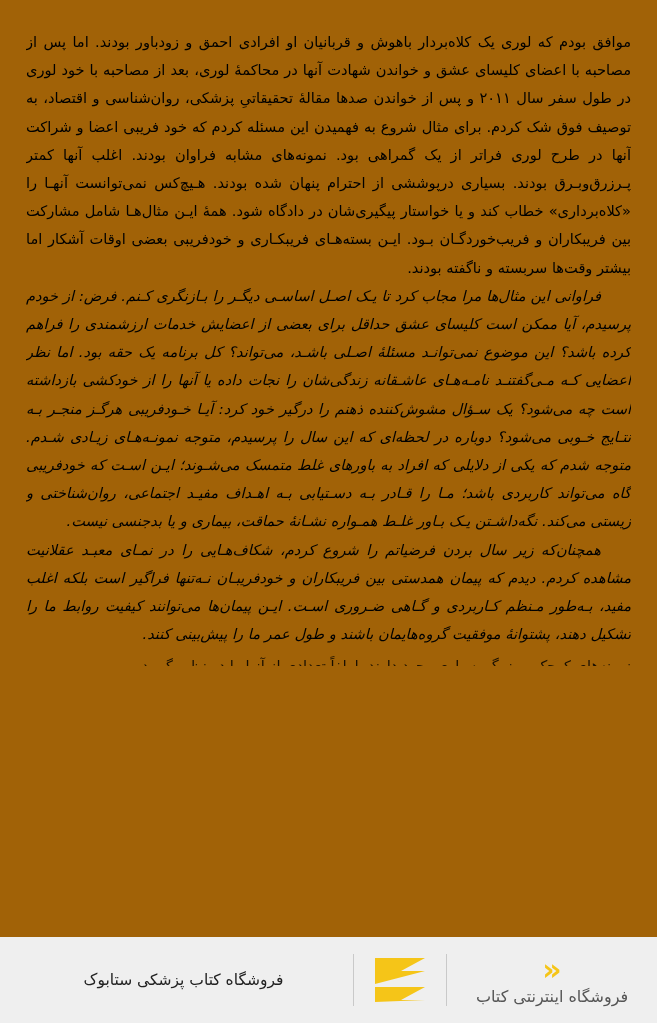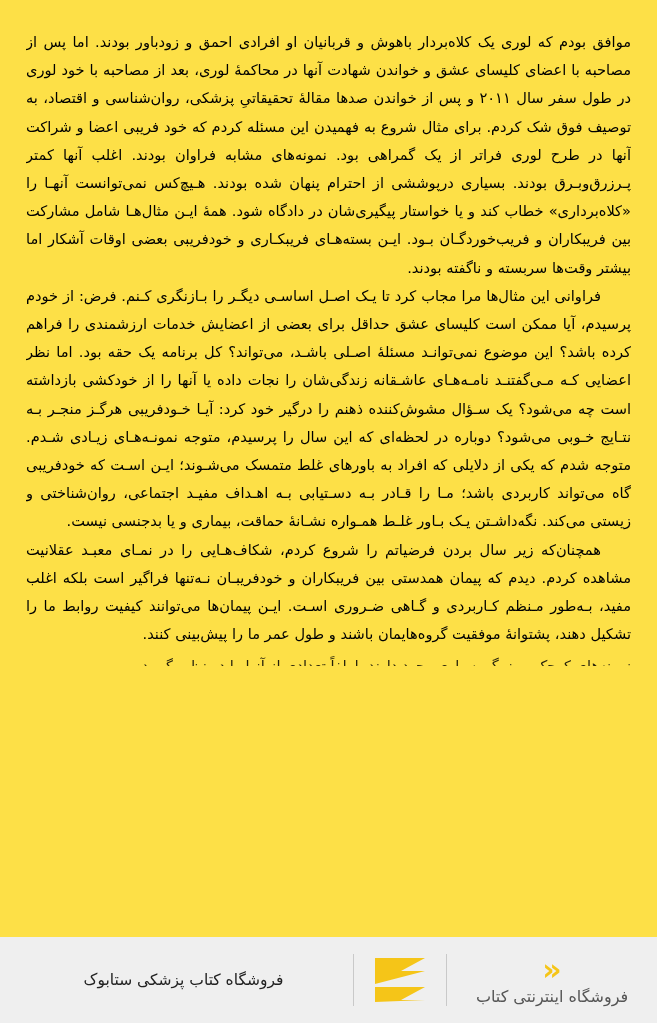--- a/index.html
+++ b/index.html
@@ -11,21 +11,21 @@
     height: 1023px;
     background: #ffffff;
     font-family: "DejaVu Sans", "Liberation Sans", sans-serif;
     overflow: hidden;
     position: relative;
   }
 
   .page {
     position: absolute;
     inset: 0;
-    background: #fde047;
+    background: #a16207;
   }
 
   .content {
     position: absolute;
     top: 28px;
     left: 26px;
     right: 26px;
     bottom: 90px;
     overflow: hidden;
   }
@@ -36,20 +36,21 @@
     line-height: 28.2px;
     color: #000000;
     text-align: justify;
     text-justify: inter-word;
     direction: rtl;
     font-family: "DejaVu Sans", "Liberation Sans", sans-serif;
   }
 
   p.indent {
     text-indent: 30px;
+    font-style: italic;
   }
 
   
   .cut-line {
     font-size: 14.6px;
     line-height: 28.2px;
     color: #000000;
     direction: rtl;
     text-align: justify;
     height: 14px;

